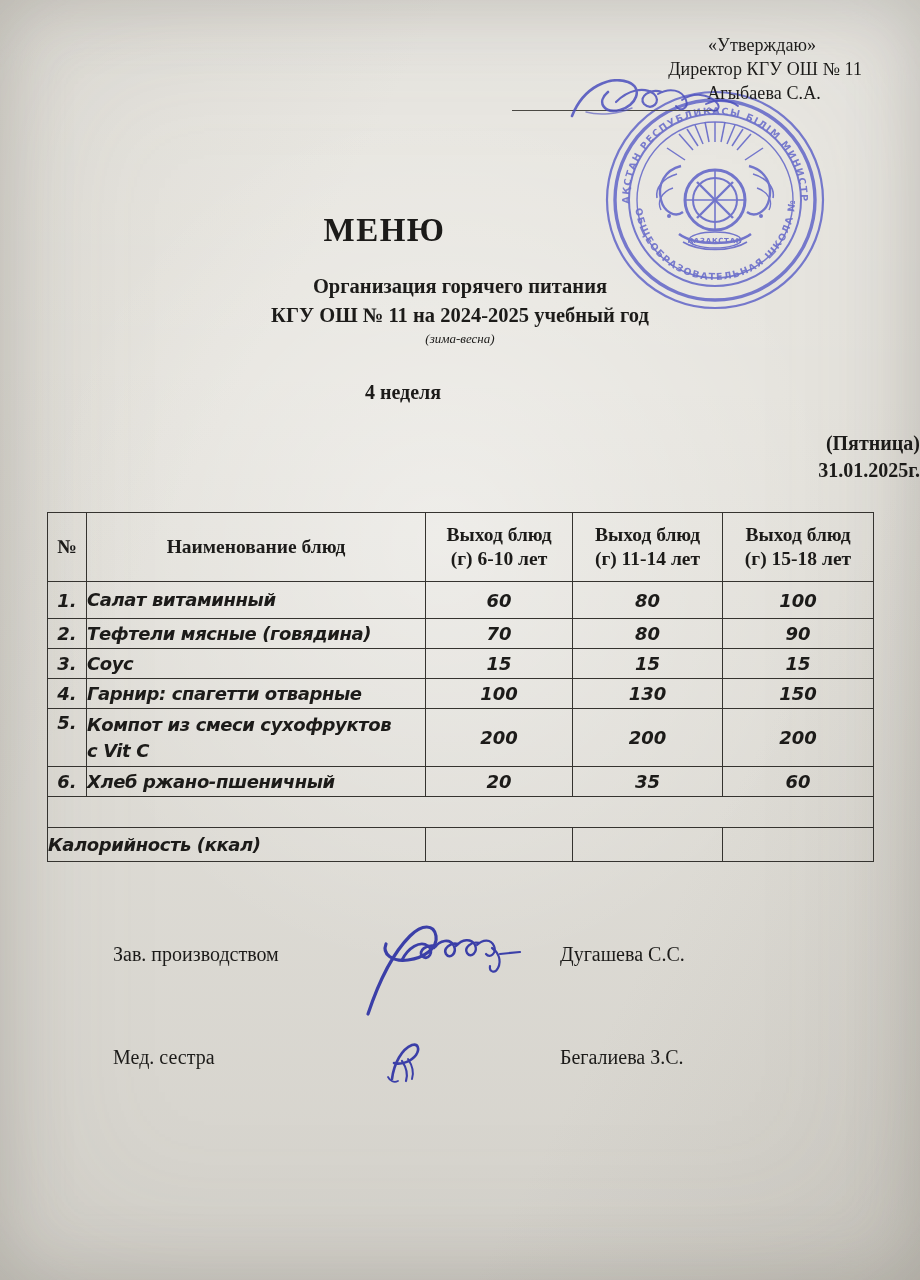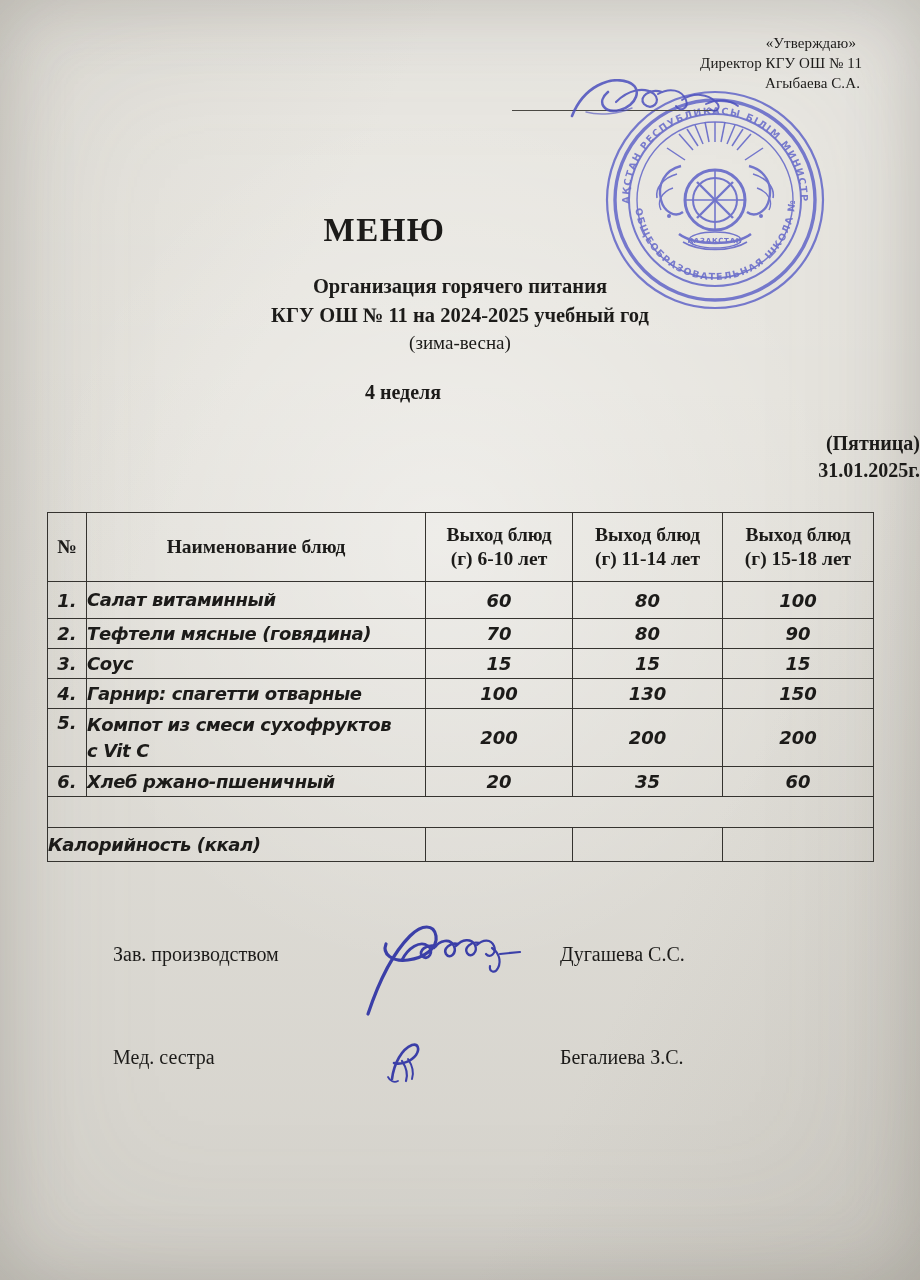--- a/index.html
+++ b/index.html
@@ -33,23 +33,23 @@
     inset: 0;
     pointer-events: none;
     box-shadow: inset 0 0 70px rgba(120,116,107,0.30), inset 0 0 170px rgba(120,116,107,0.14);
   }
 
   
   .approval {
     position: absolute;
     top: 34px;
     right: 58px;
-    text-align: right;
+    text-align: center;
     line-height: 1.33;
-    font-size: 15px;
+    font-size: 18px;
     letter-spacing: 0.1px;
     z-index: 6;
   }
   .approval .ln { display: block; white-space: nowrap; }
   .approval .ln1 { padding-right: 6px; }
   .approval .ln3 { padding-right: 2px; }
 
   .director-rule {
     position: absolute;
     left: 512px;
@@ -78,21 +78,22 @@
     left: 0;
     width: 920px;
     text-align: center;
     font-size: 20.5px;
     font-weight: bold;
     line-height: 1.42;
     z-index: 6;
   }
   .subtitle .season {
     font-weight: normal;
-    font-size: 19px;
+    font-style: italic;
+    font-size: 13px;
   }
   .week-line {
     position: absolute;
     top: 381px;
     left: 0;
     width: 806px;
     text-align: center;
     font-size: 20px;
     font-weight: bold;
     z-index: 6;

